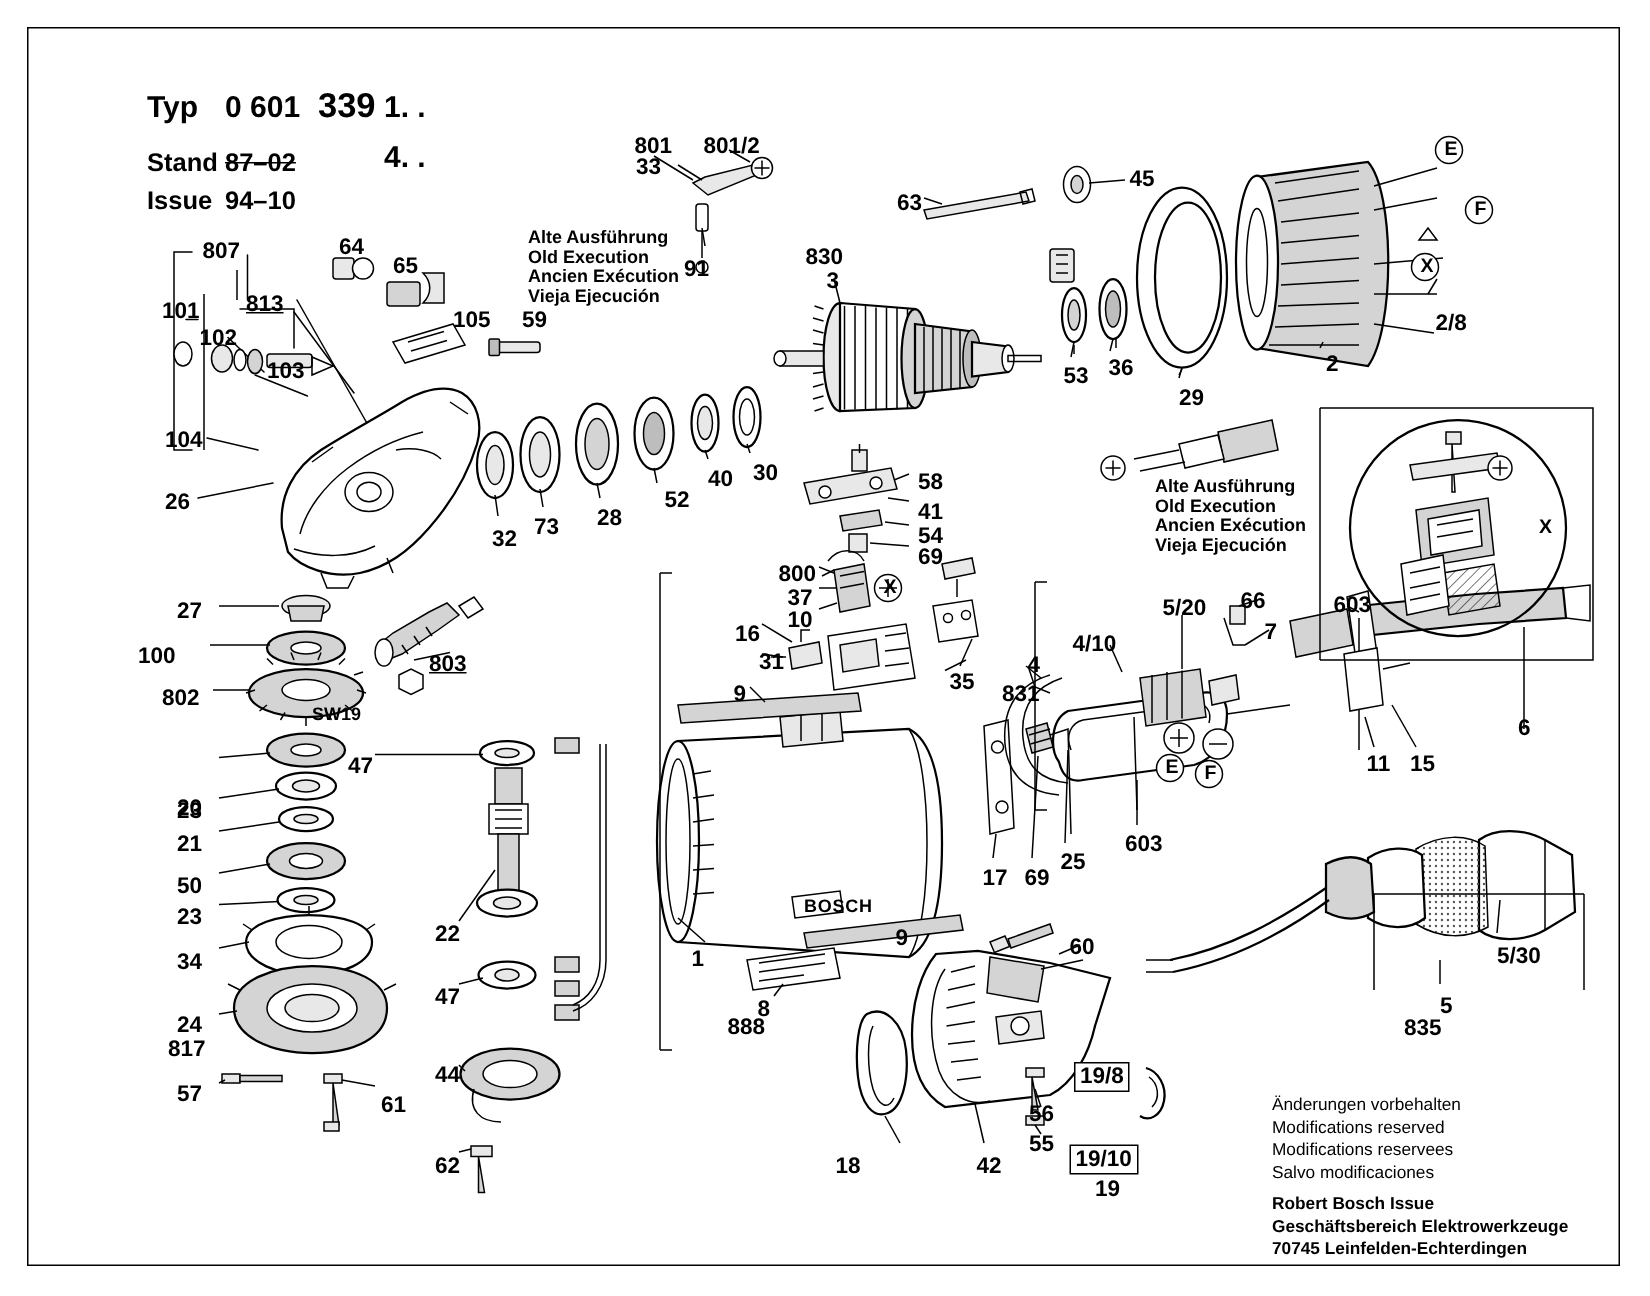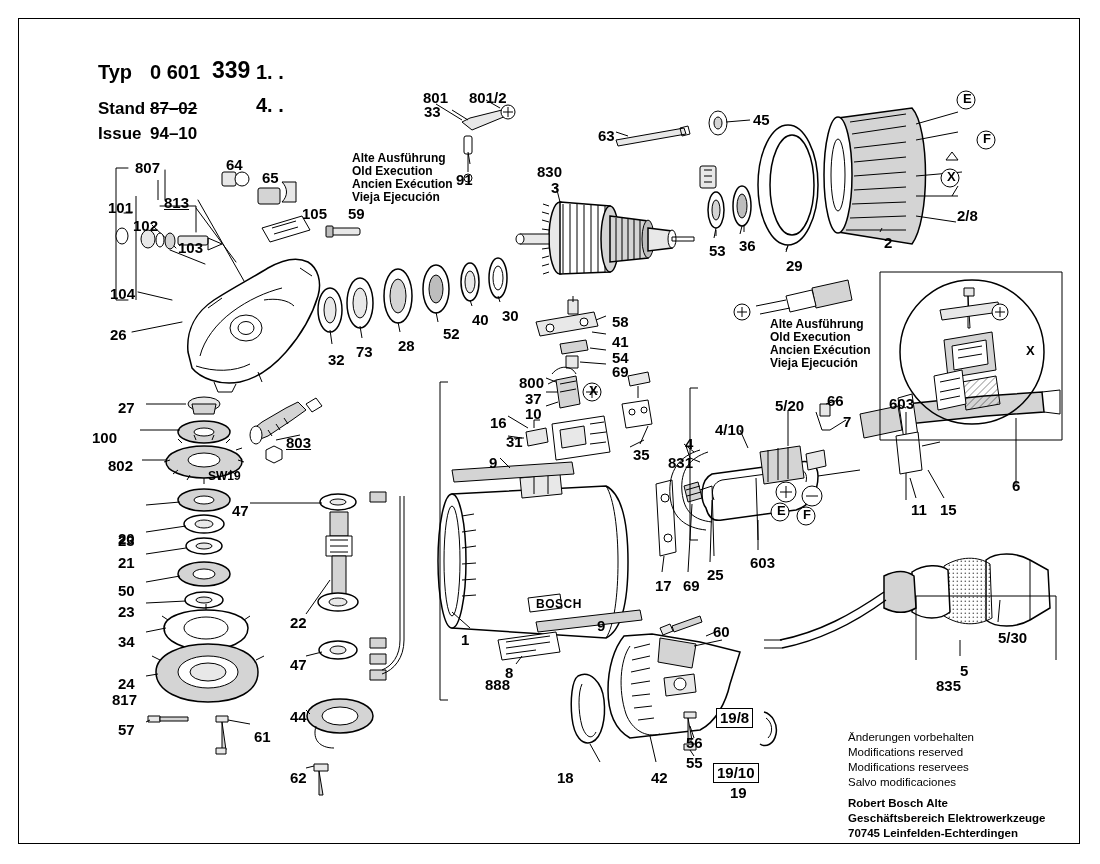--- a/index.html
+++ b/index.html
@@ -561,21 +561,21 @@
   <div class="lbl" style="left:947px; top:170px; font-size:13px;">X</div>
   <div class="lbl" style="left:1026px; top:344px; font-size:13px;">X</div>
   <div class="lbl" style="left:589px; top:384px; font-size:13px;">X</div>
   <div class="lbl" style="left:777px; top:504px; font-size:13px;">E</div>
   <div class="lbl" style="left:803px; top:508px; font-size:13px;">F</div>
 
   <div class="lbl foot" style="left:848px; top:730px; font-weight:normal;">Änderungen vorbehalten</div>
   <div class="lbl foot" style="left:848px; top:745px; font-weight:normal;">Modifications reserved</div>
   <div class="lbl foot" style="left:848px; top:760px; font-weight:normal;">Modifications reservees</div>
   <div class="lbl foot" style="left:848px; top:775px; font-weight:normal;">Salvo modificaciones</div>
-  <div class="lbl foot" style="left:848px; top:796px;">Robert Bosch Alte</div>
+  <div class="lbl foot" style="left:848px; top:796px;">Robert Bosch Issue</div>
   <div class="lbl foot" style="left:848px; top:811px;">Geschäftsbereich Elektrowerkzeuge</div>
   <div class="lbl foot" style="left:848px; top:826px;">70745 Leinfelden-Echterdingen</div>
 
   <div id="callouts">
       <div class="lbl num" style="left: 135px; top: 160px;">807</div>
       <div class="lbl num" style="left: 164px; top: 195px; text-decoration: underline;">813</div>
       <div class="lbl num" style="left: 108px; top: 200px;">101</div>
       <div class="lbl num" style="left: 133px; top: 218px;">102</div>
       <div class="lbl num" style="left: 178px; top: 240px;">103</div>
       <div class="lbl num" style="left: 110px; top: 286px;">104</div>

